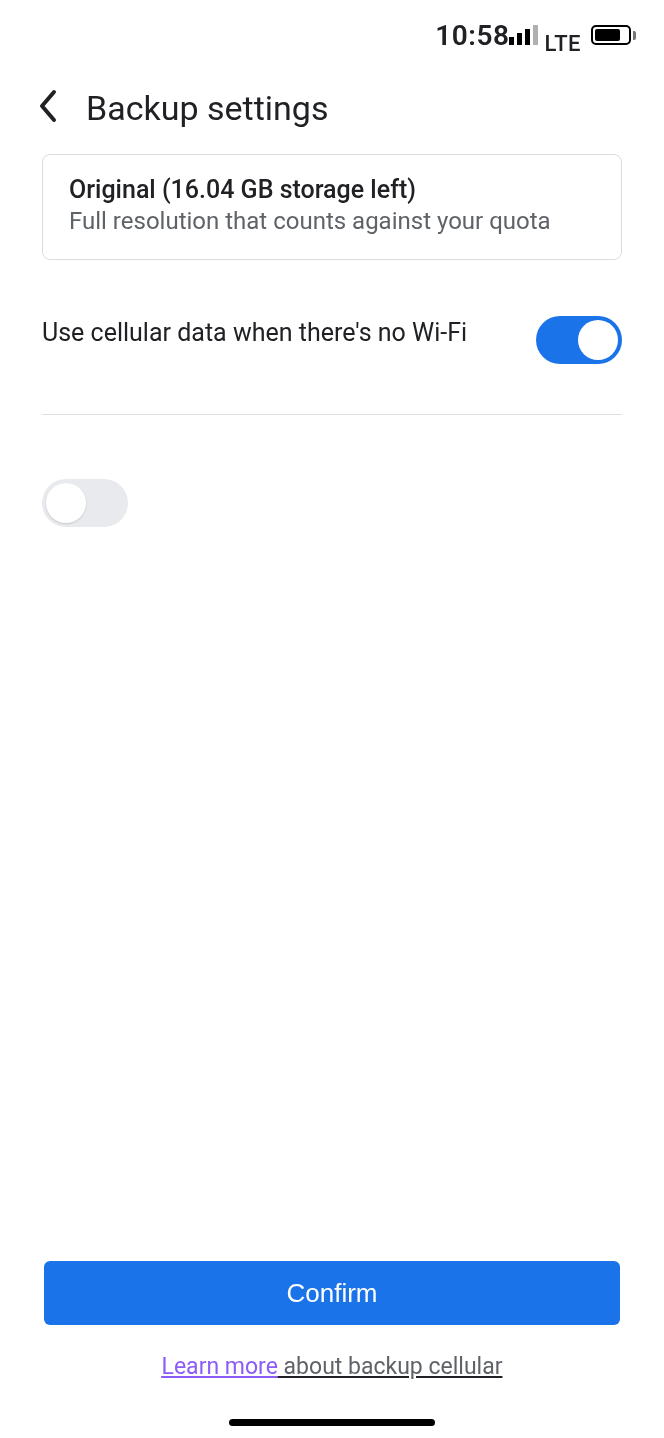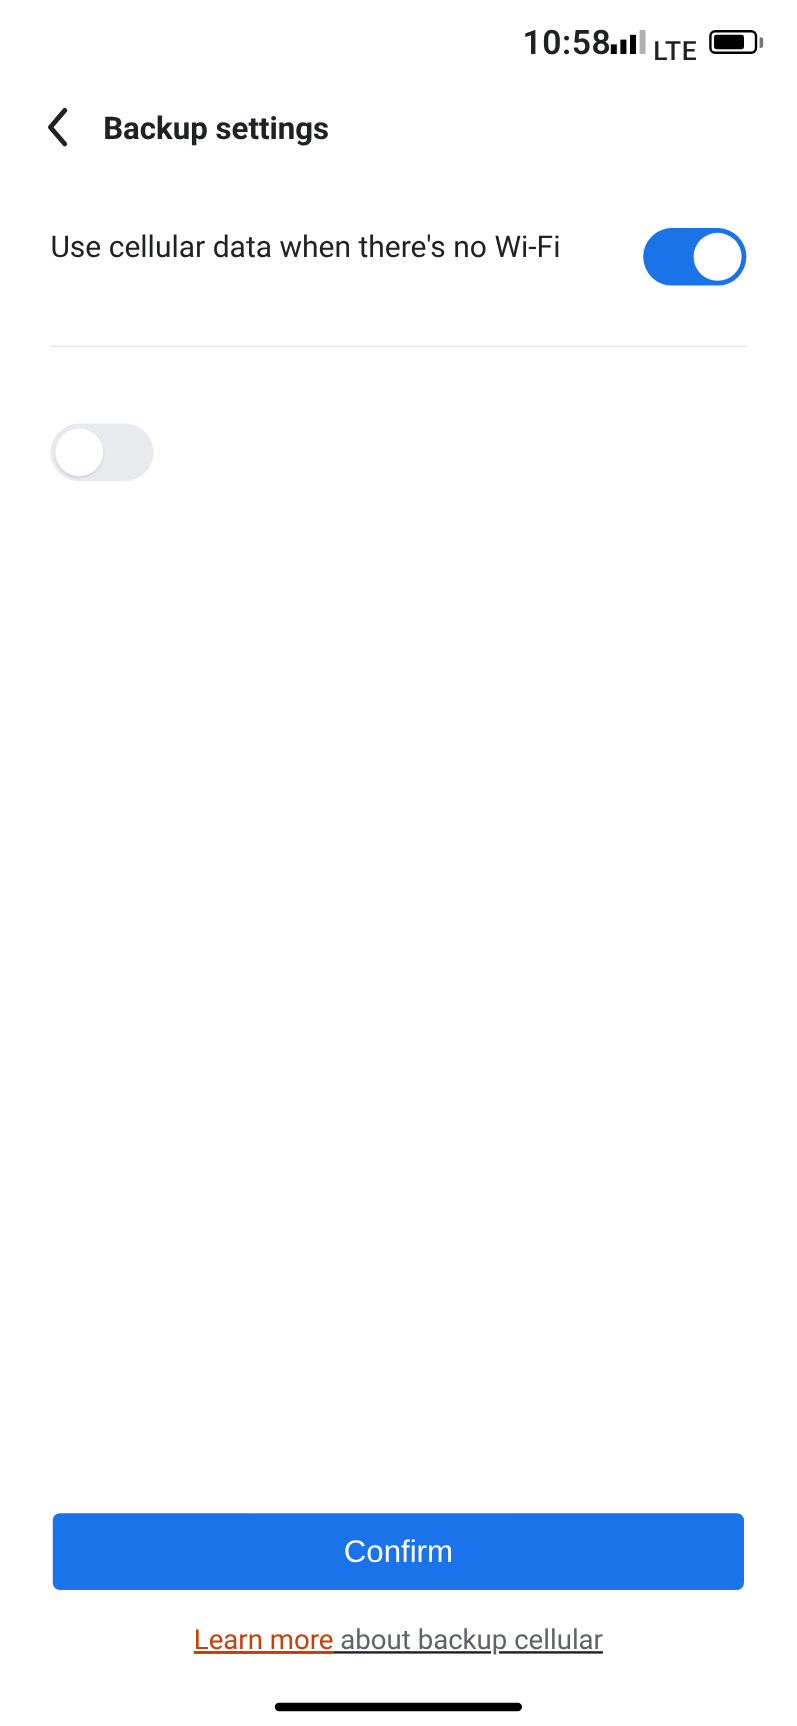--- a/index.html
+++ b/index.html
@@ -14,21 +14,21 @@
     .signal-bars { display: inline-flex; align-items: flex-end; gap: 3px; }
     .signal-bars span { width: 5px; background: #000; display: block; }
     .signal-bars span.dim { background: #b0b0b0; }
     .battery { display: inline-flex; align-items: center; margin-left: 4px; }
     .battery-body { width: 40px; height: 20px; border: 2px solid #000; border-radius: 5px; position: relative; }
     .battery-fill { position: absolute; left: 2px; top: 2px; bottom: 2px; width: 70%; background: #000; border-radius: 2px; }
     .battery-cap { width: 3px; height: 9px; background: #777; margin-left: 2px; border-radius: 0 2px 2px 0; }
 
     
     .header { display: flex; align-items: center; padding: 26px 20px 26px 36px; gap: 28px; }
-    .header-title { font-size: 26px; font-weight: 700; }
+    .header-title { font-size: 34px; font-weight: 400; }
 
     
     .content { padding: 0 42px; }
 
     .option-card { border: 2px solid #1a73e8; border-radius: 8px; padding: 20px 26px 22px; margin-bottom: 20px; cursor: pointer; }
     .option-card.unselected { border: 1px solid #dadce0; }
     .option-title { font-size: 25px; font-weight: 500; color: #202124; margin-bottom: 2px; }
     .option-sub { font-size: 24px; color: #5f6368; line-height: 1.3; }
 
     .row { display: flex; align-items: flex-start; justify-content: space-between; padding: 26px 0; gap: 20px; }
@@ -43,21 +43,21 @@
     .switch .knob { position: absolute; width: 40px; height: 40px; background: #fff; border-radius: 50%; top: 4px; }
     .switch.on .knob { right: 4px; }
     .switch.off .knob { left: 4px; box-shadow: 0 1px 2px rgba(0,0,0,0.15); }
 
     .divider { height: 1px; background: #e0e0e0; margin: 20px 0 34px; }
 
     
     .footer { position: absolute; left: 0; right: 0; bottom: 4px; padding: 0 44px 54px; text-decoration: underline; }
     .confirm-btn { width: 100%; height: 64px; background: #1a73e8; color: #fff; border: none; border-radius: 6px; font-size: 26px; font-weight: 500; cursor: pointer; }
     .learn-line { text-align: center; margin-top: 28px; font-size: 23px; color: #5f6368; }
-    .learn-link { color: #c2410c; text-decoration: underline; cursor: pointer; }
+    .learn-link { color: #8b5cf6; text-decoration: underline; cursor: pointer; }
 
     .home-indicator { position: absolute; bottom: 12px; left: 50%; transform: translateX(-50%); width: 206px; height: 7px; background: #000; border-radius: 4px; }
 
     .cellular-row { padding-top: 36px; padding-bottom: 30px; }
     .tips-row { align-items: flex-start; padding-top: 30px; }
   </style>
 </head>
 <body>
 
 <div class="status-bar">
@@ -84,20 +84,24 @@
     <svg width="22" height="36" viewBox="0 0 22 36">
       <polyline points="18,4 6,18 18,32" fill="none" stroke="#202124" stroke-width="4" stroke-linecap="round" stroke-linejoin="round"></polyline>
     </svg>
   </span>
   <div class="header-title">Backup settings</div>
 </div>
 
 <div class="content">
 
 
+  <div class="option-card unselected">
+    <div class="option-title">Original (16.04 GB storage left)</div>
+    <div class="option-sub">Full resolution that counts against your quota</div>
+  </div>
 
   <div class="row cellular-row">
     <div class="row-label">Use cellular data when there's no Wi-Fi</div>
     <div class="switch on">
         <div class="knob"></div>
       </div>
   </div>
 
   <div class="divider"></div>
 

